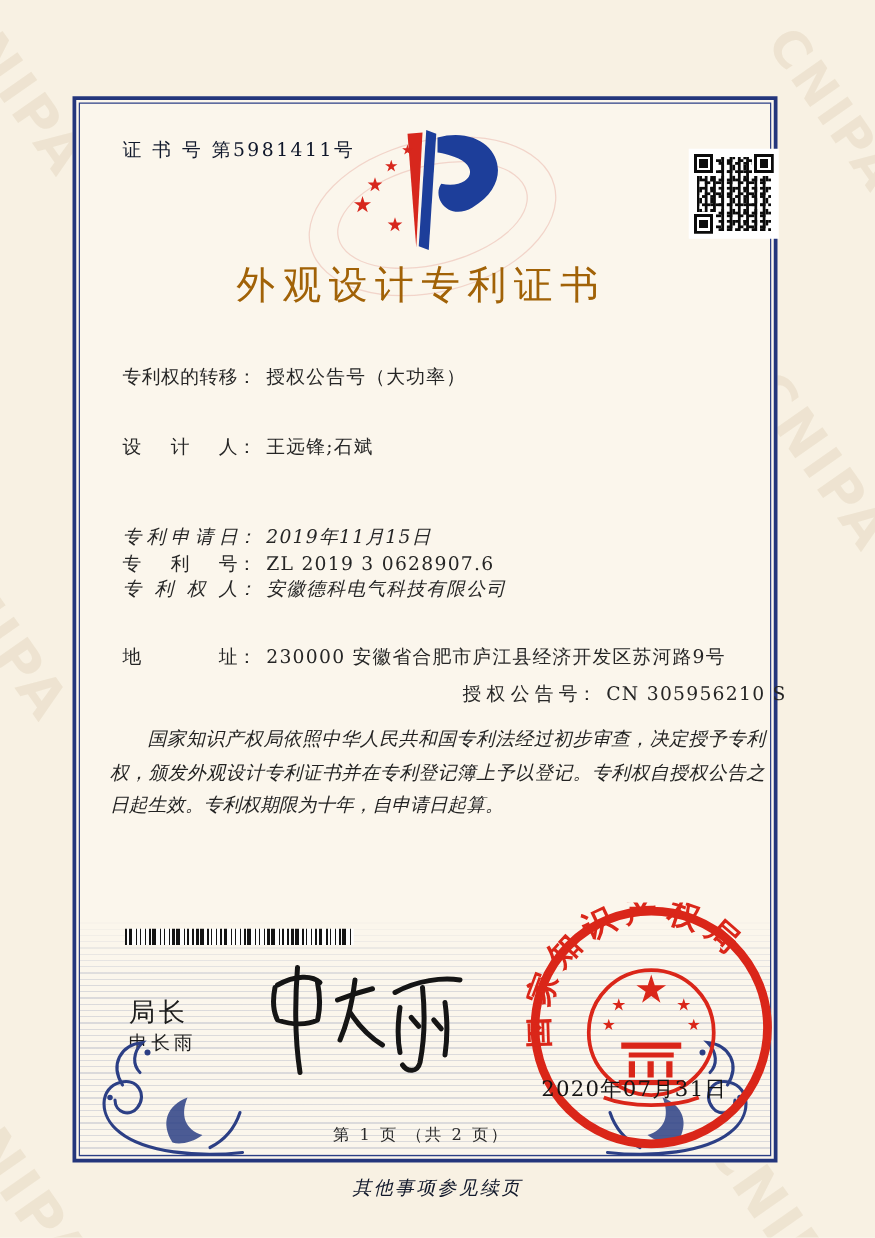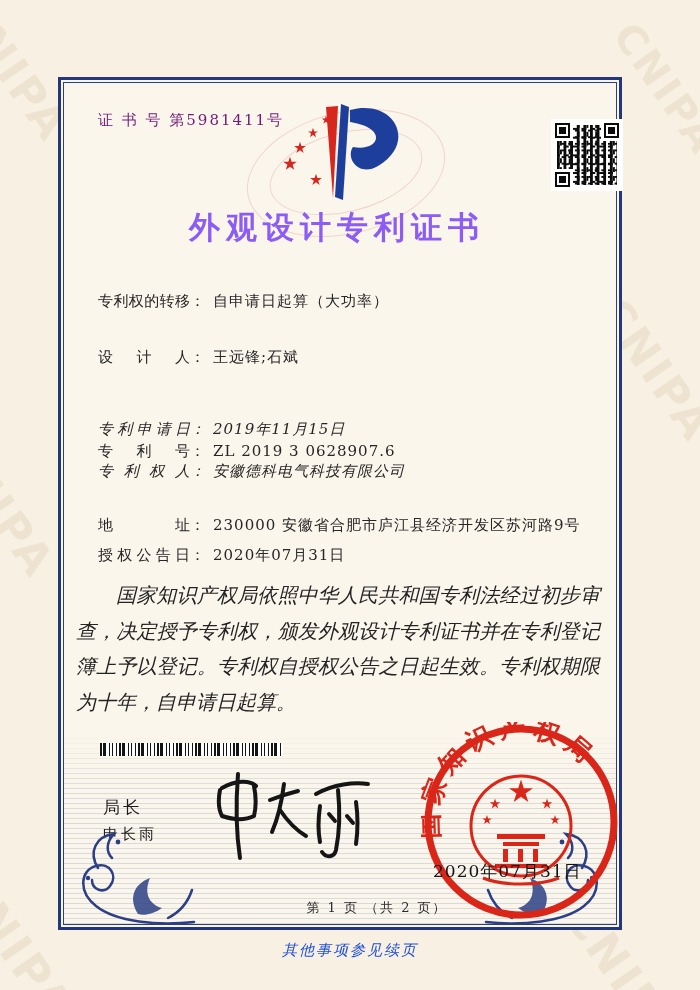--- a/index.html
+++ b/index.html
@@ -26,64 +26,64 @@
   
   .red-guilloche{position:absolute;border:1px solid rgba(214,110,100,.25);border-radius:50%;pointer-events:none;}
   
   .wave-zone{
     position:absolute;left:64px;top:733px;width:552px;height:193px;
     background:repeating-linear-gradient(180deg, rgba(118,130,168,.24) 0 1px, rgba(118,130,168,0) 1px 5px);
     -webkit-mask-image:linear-gradient(180deg, rgba(0,0,0,0) 0, #000 55px);
     mask-image:linear-gradient(180deg, rgba(0,0,0,0) 0, #000 55px);
   }
   
-  .cert-no{position:absolute;left:98px;top:111px;font-size:15px;letter-spacing:2px;color:#701a75;text-align:right;}
+  .cert-no{position:absolute;left:98px;top:111px;font-size:15px;letter-spacing:2px;color:#0f172a;text-align:right;}
   .logo{position:absolute;left:280px;top:100px;}
   .qr{position:absolute;left:551px;top:119px;width:72px;height:72px;background:#fff;padding:4px;box-sizing:border-box;}
   .title{
     position:absolute;left:58px;top:207px;width:558px;text-align:center;
-    font-size:31px;font-weight:bold;letter-spacing:6px;color:#8b5cf6;
+    font-size:31px;font-weight:normal;letter-spacing:6px;color:#a16207;
   }
   
   .field-row{position:absolute;left:98px;font-size:15px;color:#262626;white-space:nowrap;}
   .field-label{
     display:inline-block;width:92px;text-align:justify;text-align-last:justify;
     vertical-align:bottom;
   }
   .colon{display:inline-block;margin-right:8px;}
   .field-value{letter-spacing:1px;}
   .grant-no-group{position:absolute;left:272px;top:0;}
   
   .paragraphs{
-    position:absolute;left:76px;top:578px;width:524px;
-    font-size:20px;line-height:1.78;text-align:justify;font-style:italic;color:#232323;
+    position:absolute;left:88px;top:578px;width:524px;
+    font-size:15px;line-height:1.78;text-align:justify;font-style:italic;color:#232323;
   }
   .paragraphs p{margin:0;text-indent:2em;}
   
   .barcode{
     position:absolute;left:100px;top:743px;width:183px;height:13px;
     background:repeating-linear-gradient(90deg,#141414 0 2px,#fdfdfd 2px 3px,#141414 3px 6px,#fdfdfd 6px 9px,#141414 9px 10px,#fdfdfd 10px 12px,#141414 12px 13px,#fdfdfd 13px 16px,#141414 16px 17px,#fdfdfd 17px 19px);
   }
-  .director-label{position:absolute;left:103px;top:796px;font-size:17px;letter-spacing:3px;color:#1c1c1c;
+  .director-label{position:absolute;left:103px;top:796px;font-size:21px;letter-spacing:3px;color:#1c1c1c;
     font-family:"DejaVu Sans","Liberation Sans",sans-serif;}
   .director-name{position:absolute;left:103px;top:825px;font-size:15px;letter-spacing:3px;color:#1c1c1c;
     font-family:"DejaVu Sans","Liberation Sans",sans-serif;}
   .signature{position:absolute;left:192px;top:770px;z-index:4;}
   .seal{position:absolute;left:421px;top:722px;z-index:3;}
   .seal-date{
     position:absolute;left:433px;top:860px;z-index:5;font-size:17px;letter-spacing:1px;
     color:#141414;white-space:nowrap;
   }
   .page-num{
     position:absolute;left:58px;top:899px;width:558px;text-align:center;
-    font-size:13px;letter-spacing:2px;color:#2a2a2a;z-index:4;padding-left:40px;
+    font-size:13px;letter-spacing:2px;color:#2a2a2a;z-index:4;
   }
   .footer-note{
     position:absolute;left:0;top:941px;width:700px;text-align:center;
-    font-size:15px;font-style:italic;letter-spacing:2px;color:#1d4ed8;
+    font-size:15px;font-style:italic;letter-spacing:2px;color:#0f172a;
   }
   .flourish{position:absolute;z-index:2;}
   .flourish.right{transform:scaleX(-1);}
 </style>
 </head>
 <body>
 
 <div class="watermark" style="left:-14px;top:-12px;font-size:44px;">CNIPA</div>
 <div class="watermark" style="left:642px;top:14px;font-size:40px;">CNIPA</div>
 <div class="watermark" style="left:630px;top:288px;font-size:44px;">CNIPA</div>
@@ -165,40 +165,40 @@
       <rect x="24" y="2" width="3" height="3" fill="#0b0b0b"></rect>
     <rect x="0" y="22" width="7" height="7" fill="#0b0b0b"></rect>
       <rect x="1" y="23" width="5" height="5" fill="#fff"></rect>
       <rect x="2" y="24" width="3" height="3" fill="#0b0b0b"></rect>
   </g>
 </svg>
 
 <div class="title">外观设计专利证书</div>
 
 <div class="field-row" style="top:292px;">
-  <span class="field-label">专利权的转移</span><span class="colon">：</span><span class="field-value">自申请日起算（大功率）</span>
+  <span class="field-label">专利权的转移</span><span class="colon">：</span><span class="field-value">授权公告号（大功率）</span>
 </div>
 <div class="field-row" style="top:348px;">
   <span class="field-label">设计人</span><span class="colon">：</span><span class="field-value">王远锋;石斌</span>
 </div>
 <div class="field-row" style="top:399px;margin-top:43px;">
   <span class="field-label">专利号</span><span class="colon">：</span><span class="field-value">ZL 2019 3 0628907.6</span>
 </div>
 <div class="field-row" style="top:420px;font-style:italic;">
   <span class="field-label">专利申请日</span><span class="colon">：</span><span class="field-value">2019年11月15日</span>
 </div>
 <div class="field-row" style="top:462px;font-style:italic;">
   <span class="field-label">专利权人</span><span class="colon">：</span><span class="field-value">安徽德科电气科技有限公司</span>
 </div>
 <div class="field-row" style="top:516px;">
   <span class="field-label">地址</span><span class="colon">：</span><span class="field-value">230000 安徽省合肥市庐江县经济开发区苏河路9号</span>
 </div>
 <div class="field-row" style="top:546px;width:520px;">
-  <span>
-    <span class="field-label">授权公告日</span><span class="colon">：</span><span class="field-value">2020年07月31日</span>
+  <span class="grant-no-group">
+    <span class="field-label">授权公告号</span><span class="colon">：</span><span class="field-value">CN 305956210 S</span>
   </span>
 </div>
 
 <div class="paragraphs">
   <p>国家知识产权局依照中华人民共和国专利法经过初步审查，决定授予专利权，颁发外观设计专利证书并在专利登记簿上予以登记。专利权自授权公告之日起生效。专利权期限为十年，自申请日起算。</p>
 </div>
 
 <div class="barcode"></div>
 
 <div class="director-label">局长</div>

